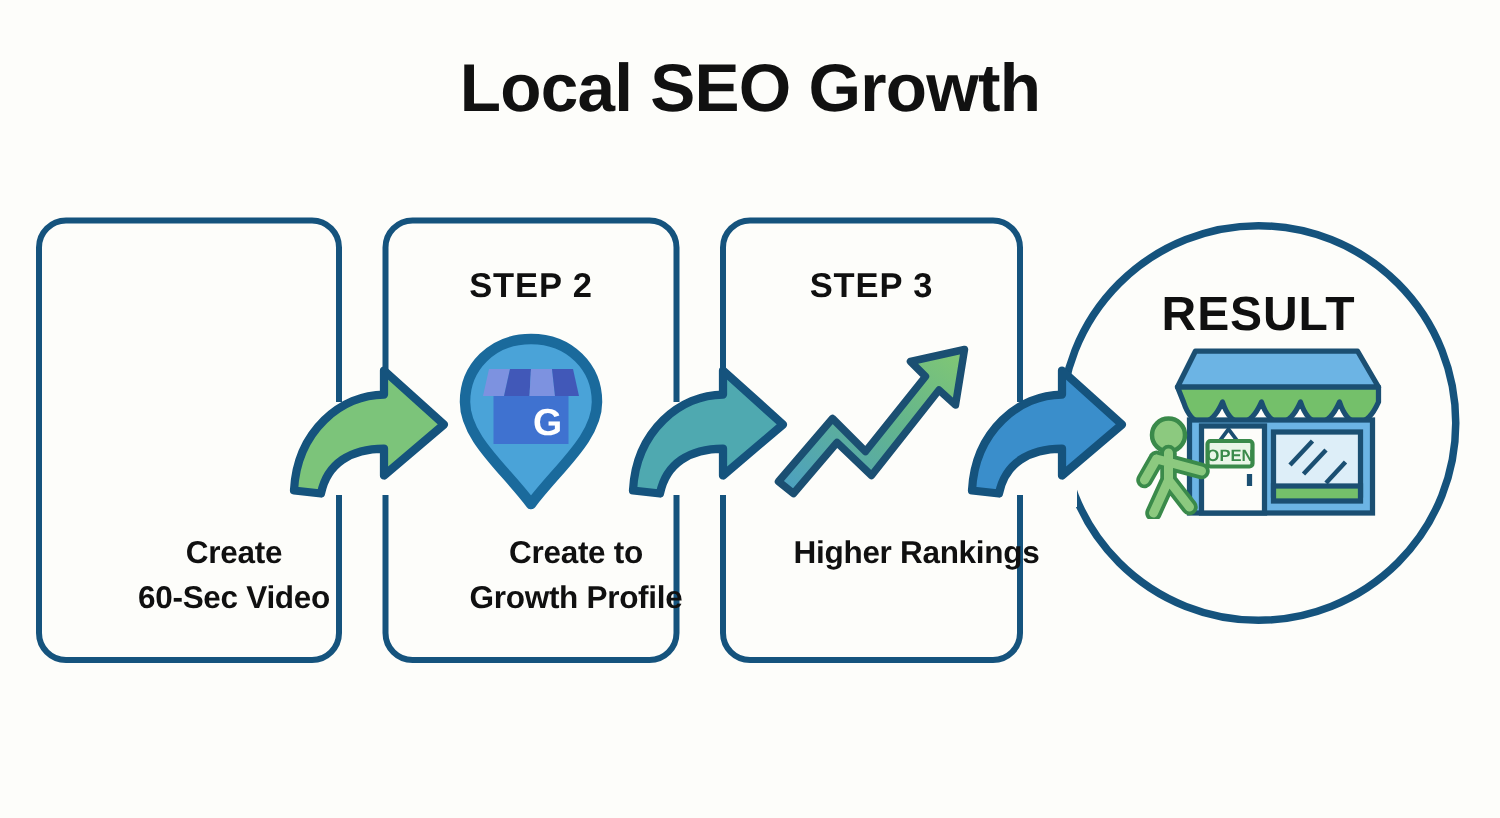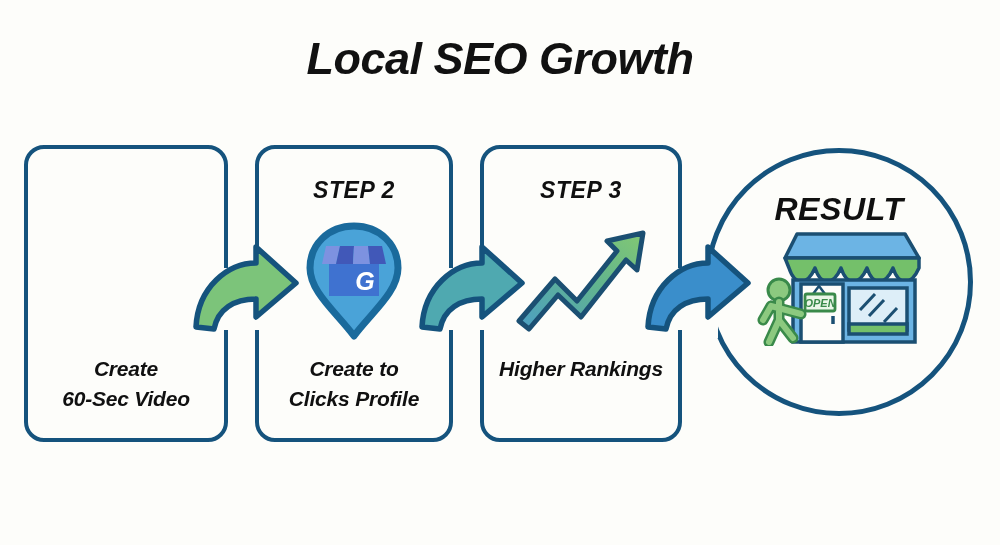--- a/index.html
+++ b/index.html
@@ -12,21 +12,20 @@
     height: 545px;
     background: #fdfdfa;
     font-family: "Liberation Sans", sans-serif;
     overflow: hidden;
     position: relative;
   }
   #canvas {
     position: relative;
     width: 1000px;
     height: 424px;
-    font-style: italic;
   }
 
   
   .title {
     position: absolute;
     left: 0;
     top: 36px;
     width: 1000px;
     text-align: center;
     font-size: 45px;
@@ -76,20 +75,21 @@
 
   .caption {
     position: absolute;
     width: 100%;
     text-align: center;
     font-size: 21px;
     font-weight: bold;
     color: #101010;
     line-height: 1.45;
     letter-spacing: -0.2px;
+    padding-left: 30px;
   }
   .card .caption { top: 205px; }
   .result-circle .caption { top: 200px; }
 
   
   .icon-slot {
     position: absolute;
     left: 0;
     width: 100%;
     display: flex;
@@ -139,21 +139,21 @@
 
         <path d="M24 26 L38 26 L34 44 L20 44 Z" fill="#7d92e0"></path>
         <path d="M38 26 L52 26 L51 44 L34 44 Z" fill="#4158b8"></path>
         <path d="M52 26 L66 26 L68 44 L51 44 Z" fill="#7d92e0"></path>
         <path d="M66 26 L80 26 L84 44 L68 44 Z" fill="#4158b8"></path>
         <text x="63" y="70" text-anchor="middle" font-family="'Liberation Sans', sans-serif" font-size="25" font-weight="bold" fill="#ffffff">G</text>
       </svg>
     </div>
     <div class="caption">
       <div>Create to</div>
-      <div>Clicks Profile</div>
+      <div>Growth Profile</div>
     </div>
   </div>
 
   <div class="card c3">
     <div class="step-label">STEP 3</div>
     <div class="icon-slot">
       <svg width="140" height="110" viewBox="0 0 140 110" aria-hidden="true">
         <defs>
           <linearGradient id="trendGrad" x1="0" y1="1" x2="1" y2="0">
             <stop offset="0%" stop-color="#4b9fc4"></stop>

